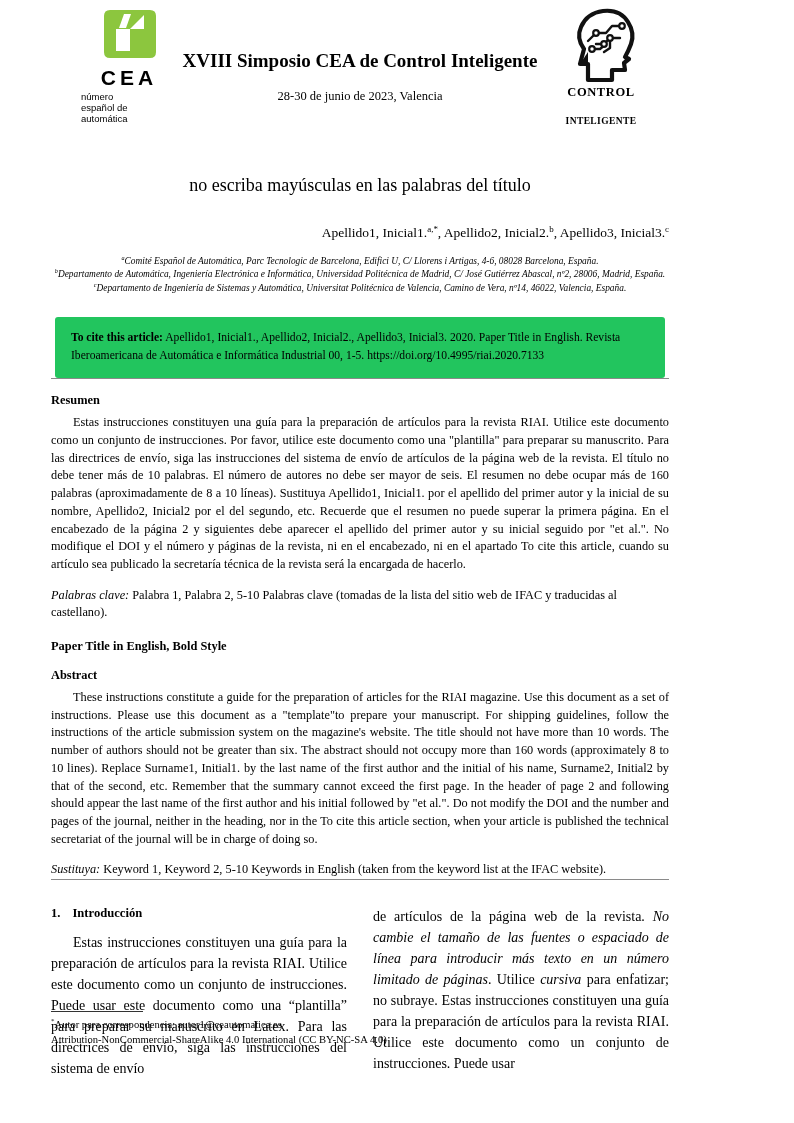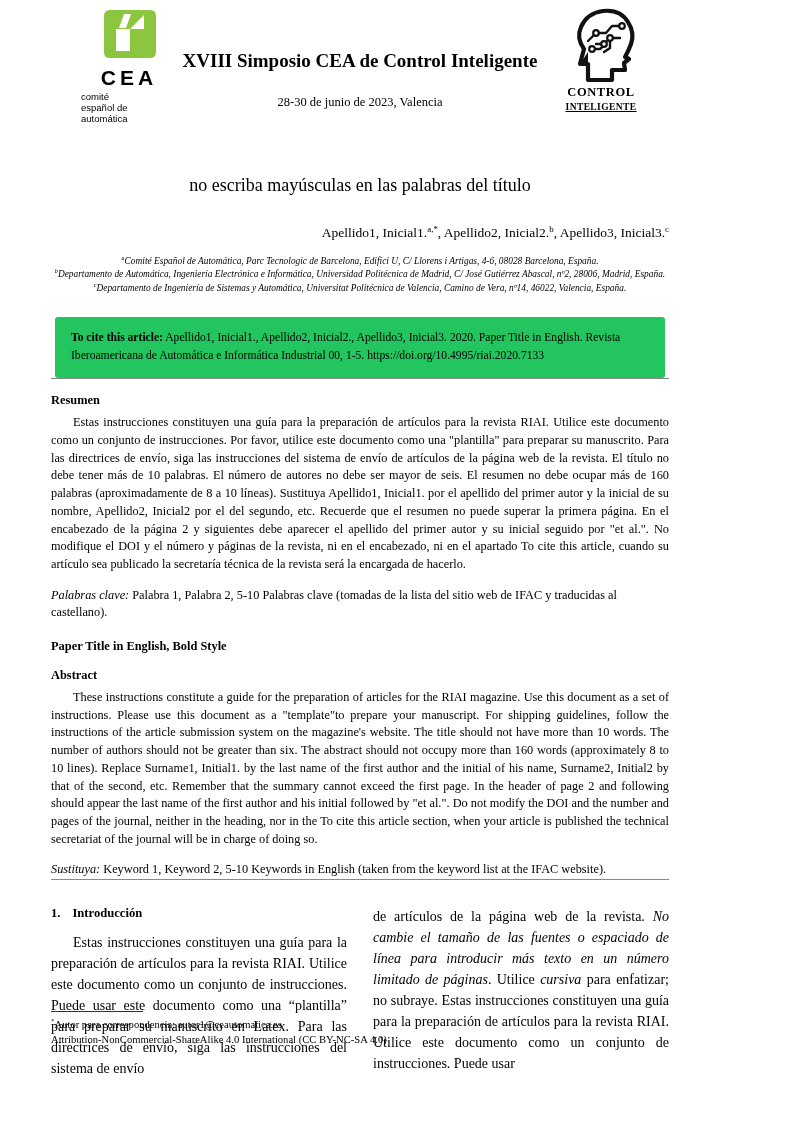--- a/index.html
+++ b/index.html
@@ -75,36 +75,35 @@
     letter-spacing: 0.6px;
     line-height: 1.0;
     margin-top: -2px;
   }
   .ci-word2 {
     font-family: "Liberation Serif", serif;
     font-weight: bold;
     font-size: 9.5px;
     letter-spacing: 0.4px;
     line-height: 1.0;
-    margin-top: 4px;
-    text-decoration: underline;
+    margin-top: 18px;
   }
 
   .conf-block {
     text-align: center;
     padding-top: 42px;
   }
   .conf-title {
     font-size: 19px;
     font-weight: bold;
     line-height: 1.2;
   }
   .conf-date {
     font-size: 12.5px;
-    margin-top: 22px;
+    margin-top: 16px;
   }
 
   
   .paper-title {
     text-align: center;
     font-size: 18px;
     line-height: 1.45;
     margin-top: 44px;
   }
   .paper-title .tl { display: block; }
@@ -227,21 +226,21 @@
       <div class="cea-mark">
         <svg width="58" height="58" viewBox="0 0 58 58" aria-hidden="true">
           <path d="M4 10 Q4 4 10 4 L50 4 Q56 4 56 10 L56 46 Q56 52 50 52 L10 52 Q4 52 4 46 Z" fill="#8cc63e"></path>
           <path d="M16 23 L30 23 L30 45 L16 45 Z" fill="#ffffff"></path>
           <path d="M24 8 L31 8 L26 22 L19 22 Z" fill="#ffffff"></path>
           <path d="M30 23 L44 9 L44 23 Z" fill="#ffffff"></path>
         </svg>
       </div>
       <div class="cea-word">CEA</div>
       <div class="cea-sub">
-        <div>comité</div>
+        <div>número</div>
         <div>español de</div>
         <div>automática</div>
       </div>
     </div>
 
     <div class="conf-block">
       <div class="conf-title">XVIII Simposio CEA de Control Inteligente</div>
       <div class="conf-date">28-30 de junio de 2023, Valencia</div>
     </div>
 

